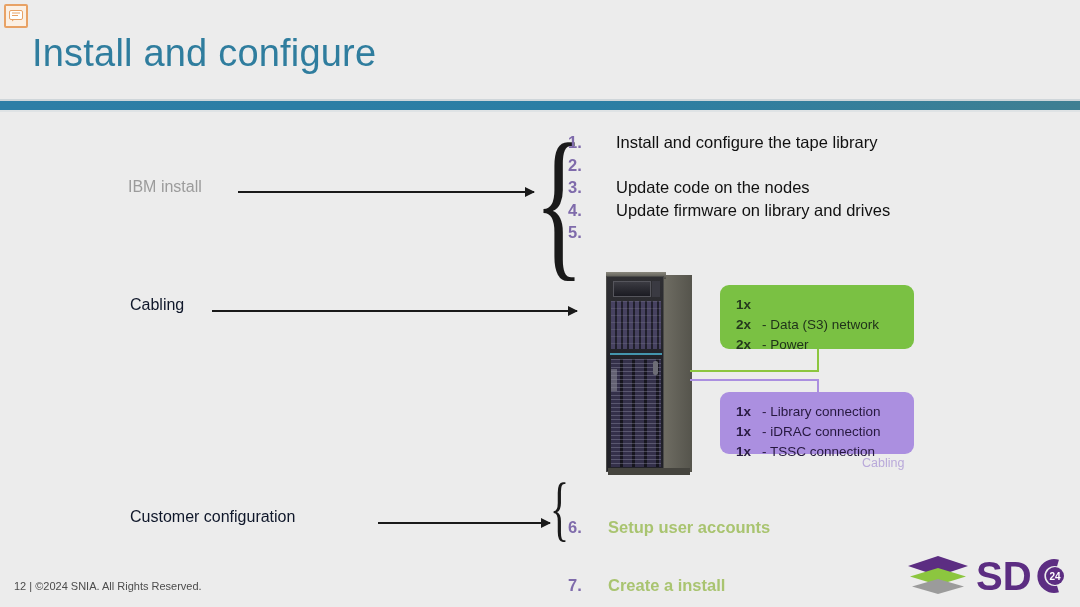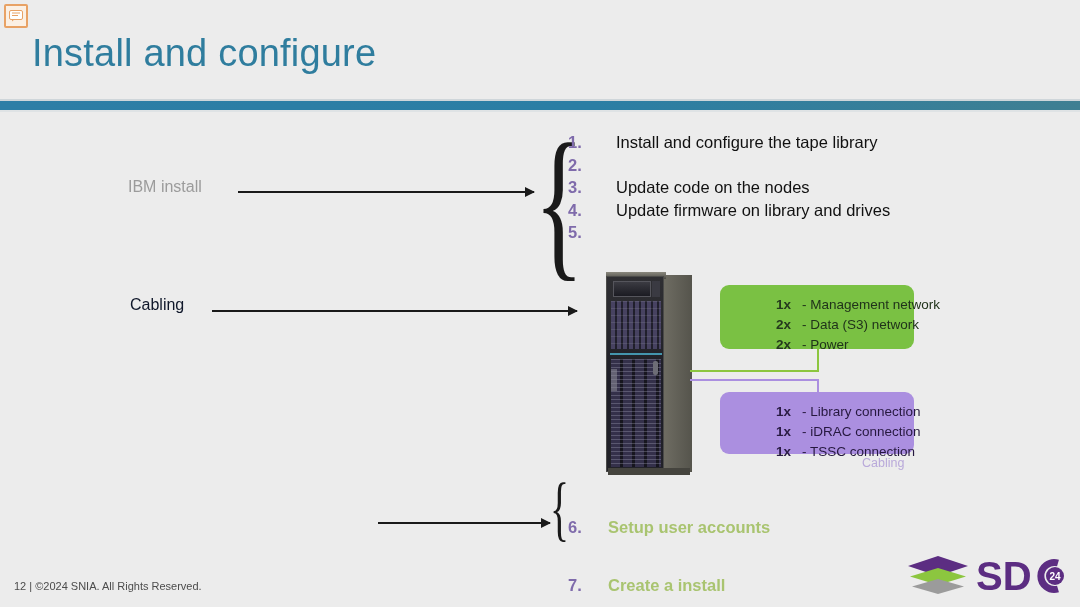--- a/index.html
+++ b/index.html
@@ -261,21 +261,21 @@
 
   
   .callout {
     position: absolute;
     border-radius: 9px;
     padding: 10px 14px 11px 16px;
     box-sizing: border-box;
     font-size: 13.5px;
     line-height: 1.47;
   }
-  .callout .row { display: flex; white-space: nowrap; margin-left: 40px; }
+  .callout .row { display: flex; white-space: nowrap; }
   .callout .qty { width: 26px; flex: 0 0 26px; font-weight: bold; }
 
   .callout-green {
     left: 720px; top: 285px;
     width: 194px; height: 64px;
     background: #7ac143;
     color: #20331a;
   }
   .callout-green .qty { color: #253a1d; }
 
@@ -350,20 +350,21 @@
     <div class="slide-title">Install and configure</div>
   </div>
   <div class="title-rule-light"></div>
   <div class="title-rule"></div>
   <div class="title-rule-shadow"></div>
 
   <div class="body-zone"></div>
 
   <div class="stage-label gray lbl-ibm">IBM install</div>
   <div class="stage-label green lbl-cabling">Cabling</div>
+  <div class="stage-label green lbl-customer">Customer configuration</div>
 
   <div class="arrow arrow-ibm"></div>
   <div class="arrow arrow-cabling"></div>
   <div class="arrow arrow-customer"></div>
 
   <div class="brace brace-top">{</div>
   <div class="brace brace-bottom">{</div>
 
   <ul class="num-list list-top">
     <li>
@@ -413,21 +414,20 @@
   </div>
 
   <div class="cable cable-green-v"></div>
   <div class="cable cable-green-h"></div>
   <div class="cable cable-purple-h"></div>
   <div class="cable cable-purple-v"></div>
 
   <div class="callout callout-green">
     <div class="row">
       <span class="qty">1x</span>
-      <span>- Management network</span>
     </div>
     <div class="row">
       <span class="qty">2x</span>
       <span>- Data (S3) network</span>
     </div>
     <div class="row">
       <span class="qty">2x</span>
       <span>- Power</span>
     </div>
   </div>

